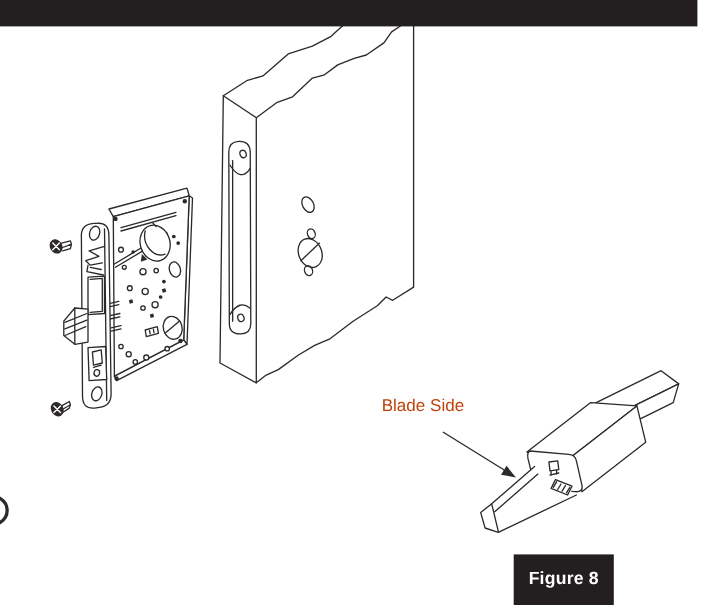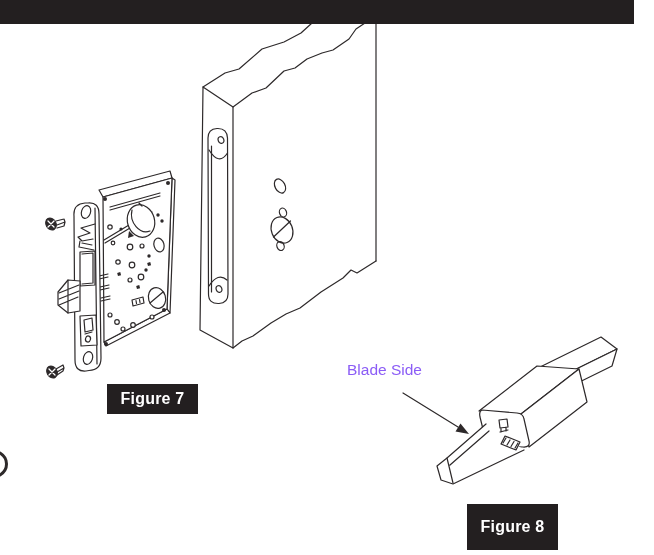--- a/index.html
+++ b/index.html
@@ -16,21 +16,21 @@
   .diagram-svg{position:absolute;left:0;top:0;}
   .figbox{
     position:absolute;background:#231f20;color:#ffffff;
     display:flex;align-items:center;justify-content:center;
     font-weight:bold;font-size:16px;letter-spacing:0.2px;
   }
   .figbox.f7{left:107px;top:384px;width:91px;height:30px;}
   .figbox.f8{left:467px;top:504px;width:91px;height:46px;}
   .note{
     position:absolute;left:347px;top:361px;
-    font-size:15.5px;color:#8b5cf6;white-space:nowrap;
+    font-size:15.5px;color:#c2410c;white-space:nowrap;
   }
 </style>
 </head>
 <body>
 
 <div class="stage">
 
   <svg class="diagram-svg" width="654" height="555" viewBox="0 0 654 555">
     <g stroke="#2d292a" stroke-width="1.2" fill="none" stroke-linejoin="round" stroke-linecap="round">
 
@@ -191,21 +191,18 @@
         <path d="M403,393 L458,427"></path>
         <path fill="#2d292a" stroke="none" d="M469,434 L455.5,431.5 L460.5,423.5 Z"></path>
       </g>
 
       <path d="M0,453 Q6.5,457 6.5,464 Q6.5,471 0,475" stroke-width="3"></path>
     </g>
   </svg>
 
   <div class="topbar"></div>
 
-  <div class="figbox f7">
-    <span>Figure 7</span>
-  </div>
   <div class="figbox f8">
     <span>Figure 8</span>
   </div>
   <div class="note">Blade Side</div>
 
 </div>
 
 </body></html>

